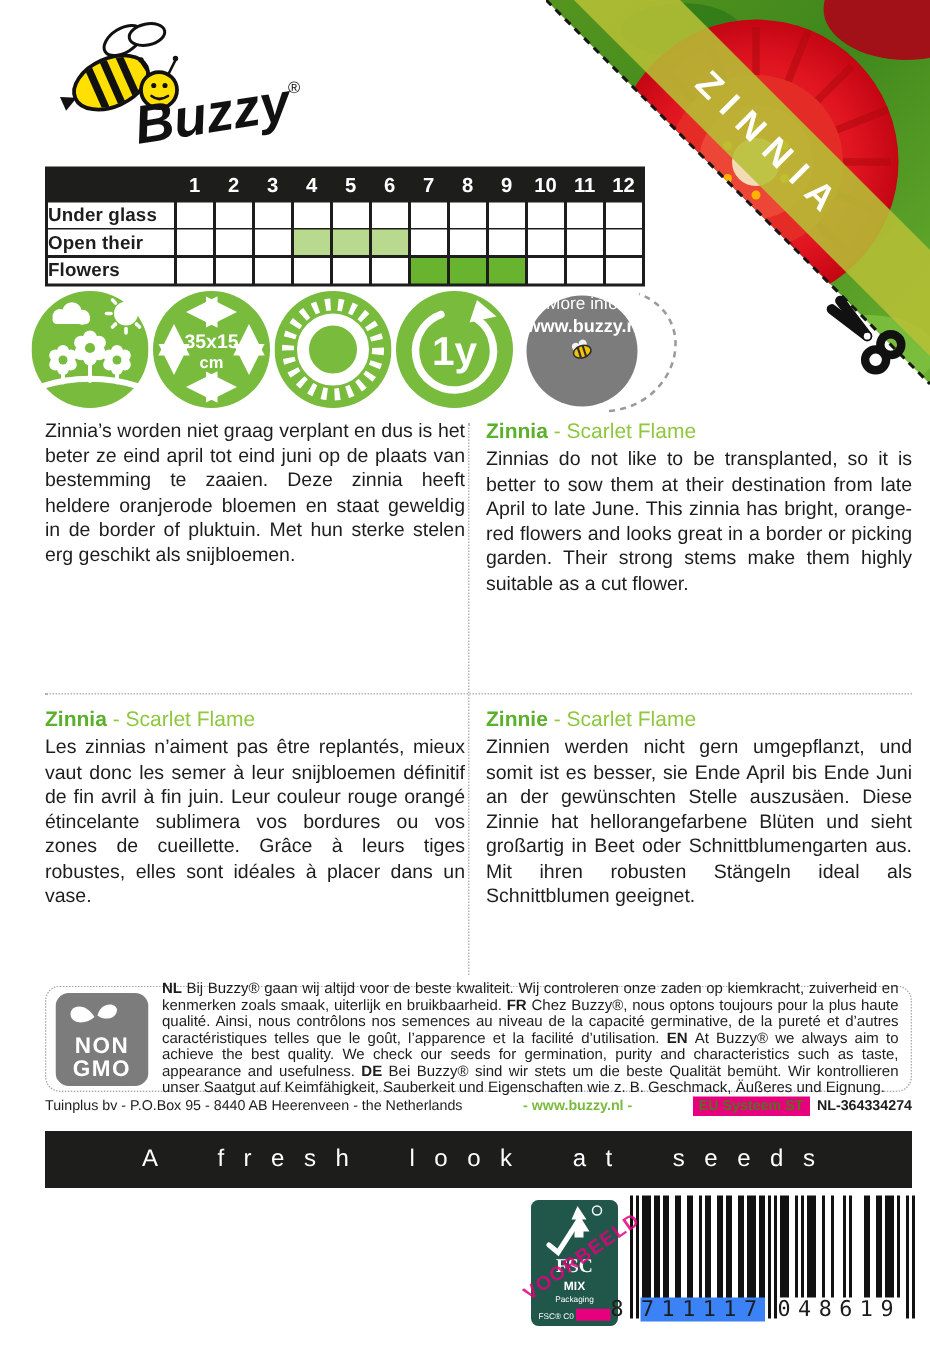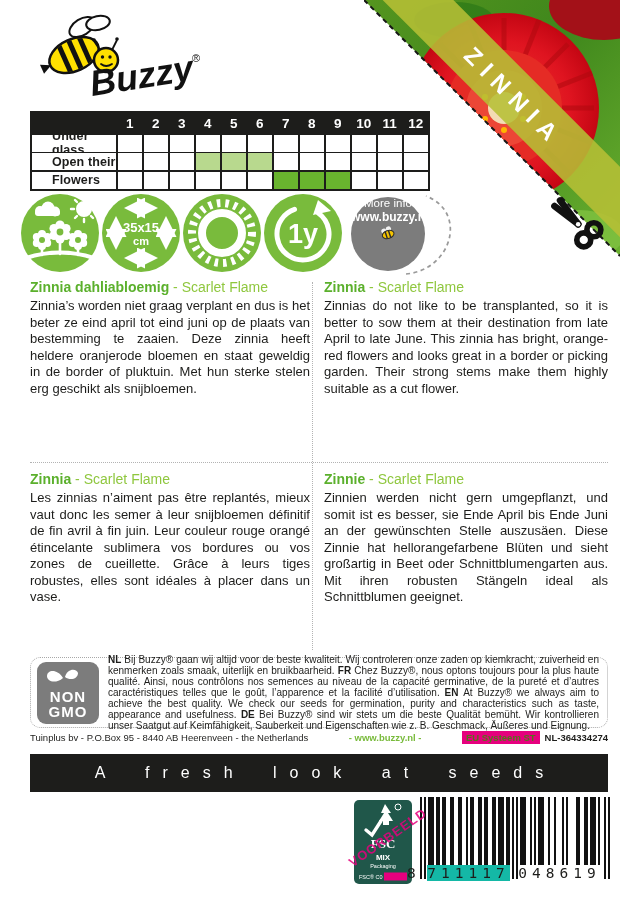--- a/index.html
+++ b/index.html
@@ -19,21 +19,21 @@
   .calendar{
     position:absolute;left:30px;top:111px;
     display:grid;grid-template-columns:84px repeat(12,24.5px);
     gap:1.5px;background:#1d1d1b;padding:2px;width:max-content;
   }
   .cal-corner{background:#1d1d1b;height:20px;}
   .cal-cell{background:#fff;height:17px;}
   .cal-cell.head{background:#1d1d1b;color:#fff;height:20px;font-weight:bold;
     font-size:13.5px;display:flex;align-items:center;justify-content:center;}
   .cal-label{background:#fff;height:17px;font-weight:bold;font-size:12.5px;
-    display:flex;align-items:center;padding-left:20px;letter-spacing:.1px;}
+    display:flex;align-items:center;padding-left:0;letter-spacing:.1px;}
   
   .icon-row{position:absolute;left:21px;top:194px;display:flex;gap:3px;}
   .circle{width:78px;height:78px;border-radius:50%;}
   .circle svg{display:block;}
   .circle-bg{fill:var(--green,#79bb3c);}
   .more-info{
     position:absolute;left:351px;top:197px;width:74px;height:74px;border-radius:50%;
     background:var(--gray,#7c7c7c);color:#fff;text-align:center;z-index:2;
   }
   .more-info .l1{font-size:11.5px;}
@@ -79,21 +79,21 @@
   .fsc-bg{fill:var(--fsc-green,#20574a);}
   .voorbeeld{position:absolute;left:342px;top:830px;transform:rotate(-35deg);
     color:var(--magenta,#e6007e);font-weight:bold;font-size:13px;letter-spacing:1px;
     opacity:.85;z-index:3;}
   .barcode{position:absolute;left:420px;top:797px;width:190px;height:90px;background:#fff;}
   .bars{position:absolute;left:0;top:0;width:190px;height:84px;}
   .bar{position:absolute;top:0;width:2px;height:70px;background:#111;}
   .bar.tall{height:82px;}
   .bc-digit{position:absolute;font-size:14.5px;font-family:"DejaVu Sans Mono",monospace;}
   .bc-first{left:-13px;top:68px;}
-  .bc-left{left:7px;top:68px;width:83px;text-align:center;background:#14b8a6;letter-spacing:5px;}
+  .bc-left{left:7px;top:68px;width:83px;text-align:center;background:#3b82f6;letter-spacing:5px;}
   .bc-right{left:98px;top:68px;width:83px;text-align:center;background:#fff;letter-spacing:5px;}
 </style>
 </head>
 <body>
 
 <div class="sheet">
 
   <svg class="logo" viewBox="0 0 200 100">
     <g>
       <ellipse cx="58" cy="17" rx="14" ry="8" fill="#fff" stroke="#111" stroke-width="2" transform="rotate(-32 58 17)"></ellipse>
@@ -345,21 +345,20 @@
         <circle cx="8" cy="4" r="2.6" fill="#fff" opacity=".9"></circle>
         <circle cx="13" cy="3.4" r="2.6" fill="#fff" opacity=".9"></circle>
         <ellipse cx="11" cy="8.5" rx="6" ry="4" fill="#f5c400" stroke="#2b2b2b" stroke-width="1"></ellipse>
         <line x1="9" y1="5" x2="9" y2="12" stroke="#2b2b2b" stroke-width="1.4"></line>
         <line x1="12.5" y1="5" x2="12.5" y2="12" stroke="#2b2b2b" stroke-width="1.4"></line>
       </g>
     </svg>
   </div>
 
   <section class="desc q1">
-    <h3><span class="desc-name">Zinnia dahliabloemig</span><span class="desc-sep"> - </span><span class="desc-variety">Scarlet Flame</span></h3>
     <p>Zinnia’s worden niet graag verplant en dus is het beter ze eind april tot eind juni op de plaats van bestemming te zaaien. Deze zinnia heeft heldere oranjerode bloemen en staat geweldig in de border of pluktuin. Met hun sterke stelen erg geschikt als snijbloemen.</p>
   </section>
   <section class="desc q2">
     <h3><span class="desc-name">Zinnia</span><span class="desc-sep"> - </span><span class="desc-variety">Scarlet Flame</span></h3>
     <p>Zinnias do not like to be transplanted, so it is better to sow them at their destination from late April to late June. This zinnia has bright, orange-red flowers and looks great in a border or picking garden. Their strong stems make them highly suitable as a cut flower.</p>
   </section>
   <section class="desc q3">
     <h3><span class="desc-name">Zinnia</span><span class="desc-sep"> - </span><span class="desc-variety">Scarlet Flame</span></h3>
     <p>Les zinnias n’aiment pas être replantés, mieux vaut donc les semer à leur snijbloemen définitif de fin avril à fin juin. Leur couleur rouge orangé étincelante sublimera vos bordures ou vos zones de cueillette. Grâce à leurs tiges robustes, elles sont idéales à placer dans un vase.</p>
   </section>

